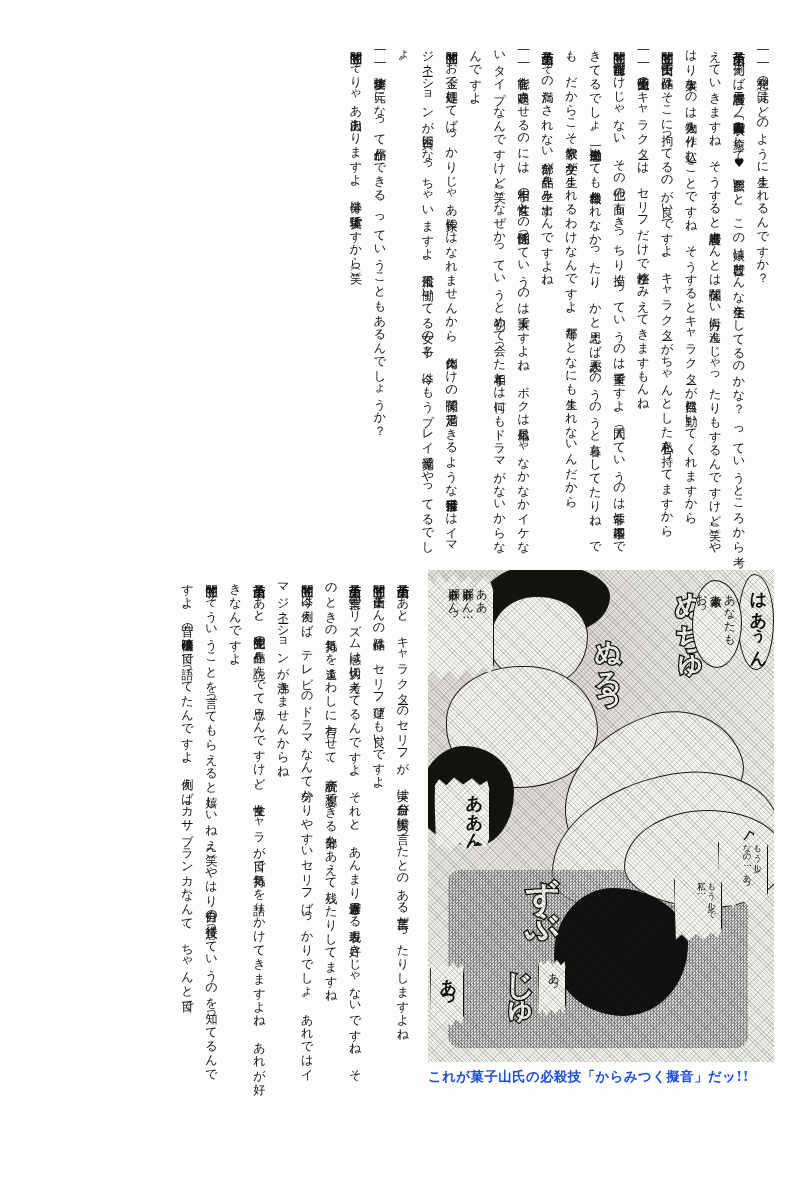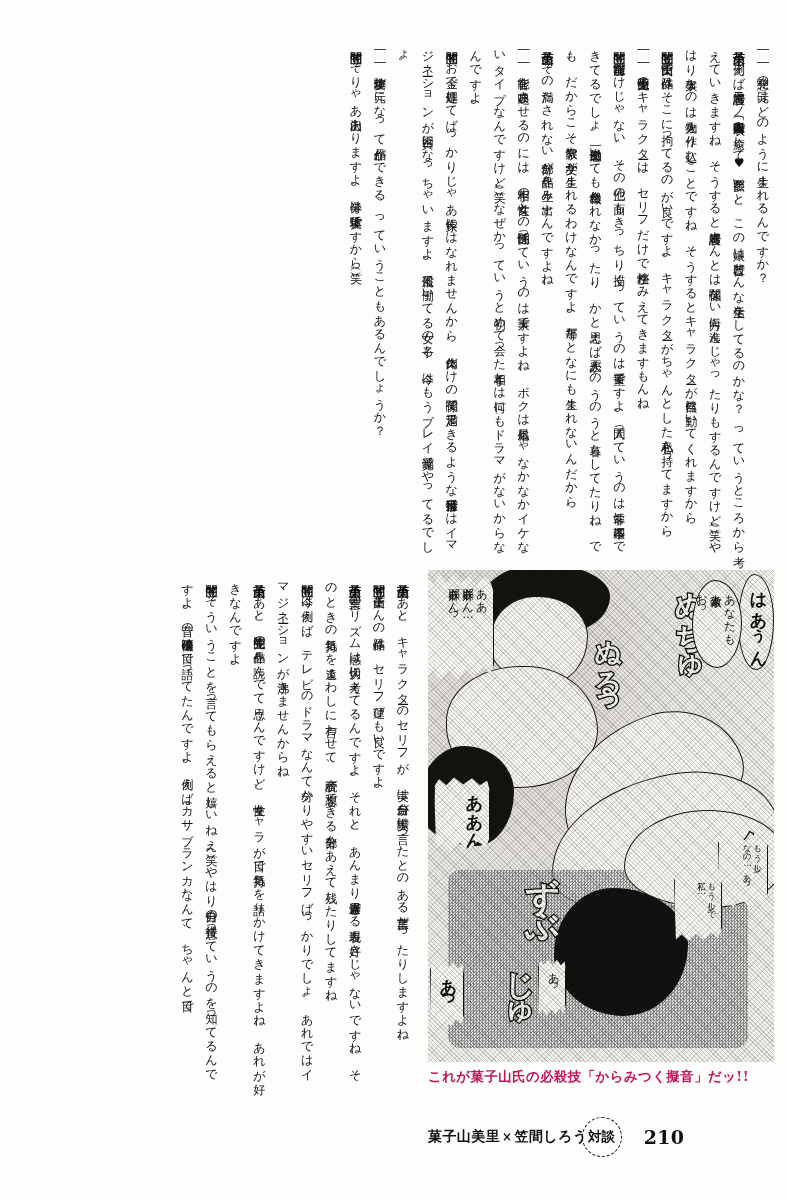--- a/index.html
+++ b/index.html
@@ -146,21 +146,21 @@
 
   
   #caption{
     position:absolute;
     left:428px; top:1068px;
     width:352px;
     font-family:"DejaVu Serif","Liberation Serif",serif;
     font-size:13.4px;
     font-weight:700;
     letter-spacing:.035em;
-    color:#be185d;
+    color:#1d4ed8;
     white-space:nowrap;
   }
 
   
   #footer{
     position:absolute;
     left:428px; top:1122px;
     width:352px;
     height:30px;
     display:flex;
@@ -266,21 +266,14 @@
 
     <div class="balloon b-cloud" style="right:52px;top:300px;width:48px;height:74px;">
       <span class="sml">もう少しで
 私……</span>
     </div>
 
   </div>
 
   <div id="caption">これが菓子山氏の必殺技「からみつく擬音」だッ!!</div>
 
-  <div id="footer">
-    <span class="credit">菓子山美里</span>
-    <span class="credit xmark">×</span>
-    <span class="credit">笠間しろう</span>
-    <span class="badge">対談</span>
-    <span class="pageno">210</span>
-  </div>
 
 </div>
 
 </body></html>

